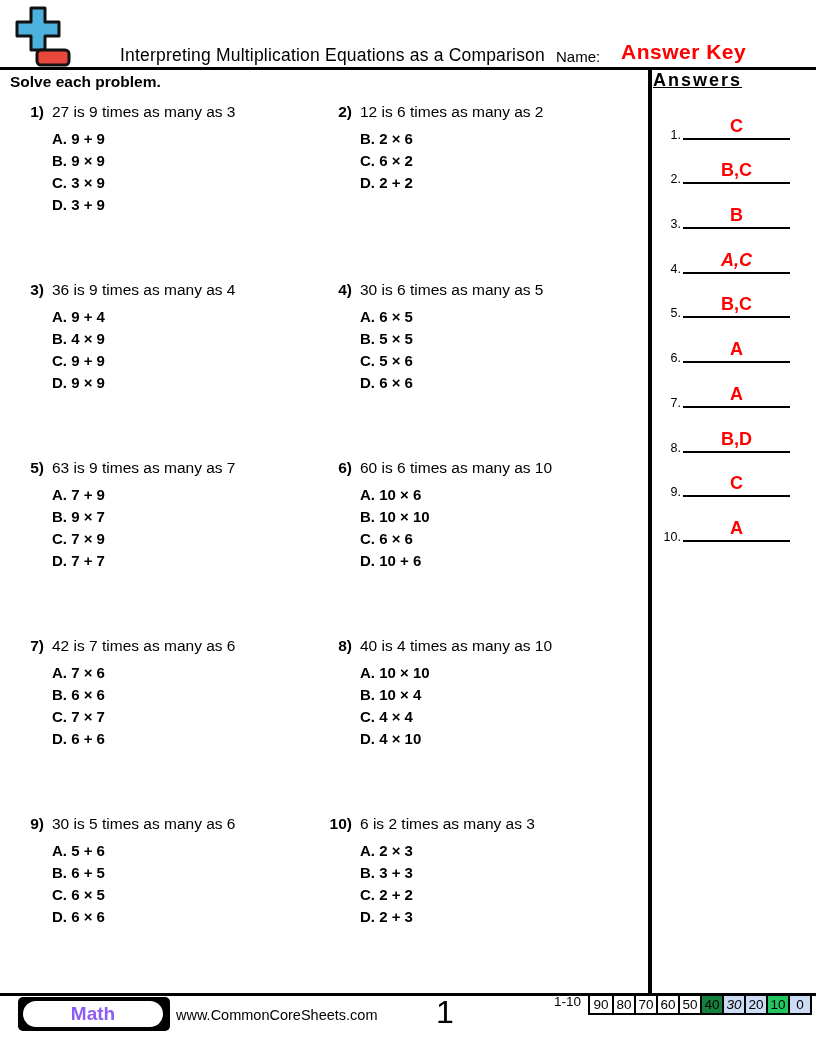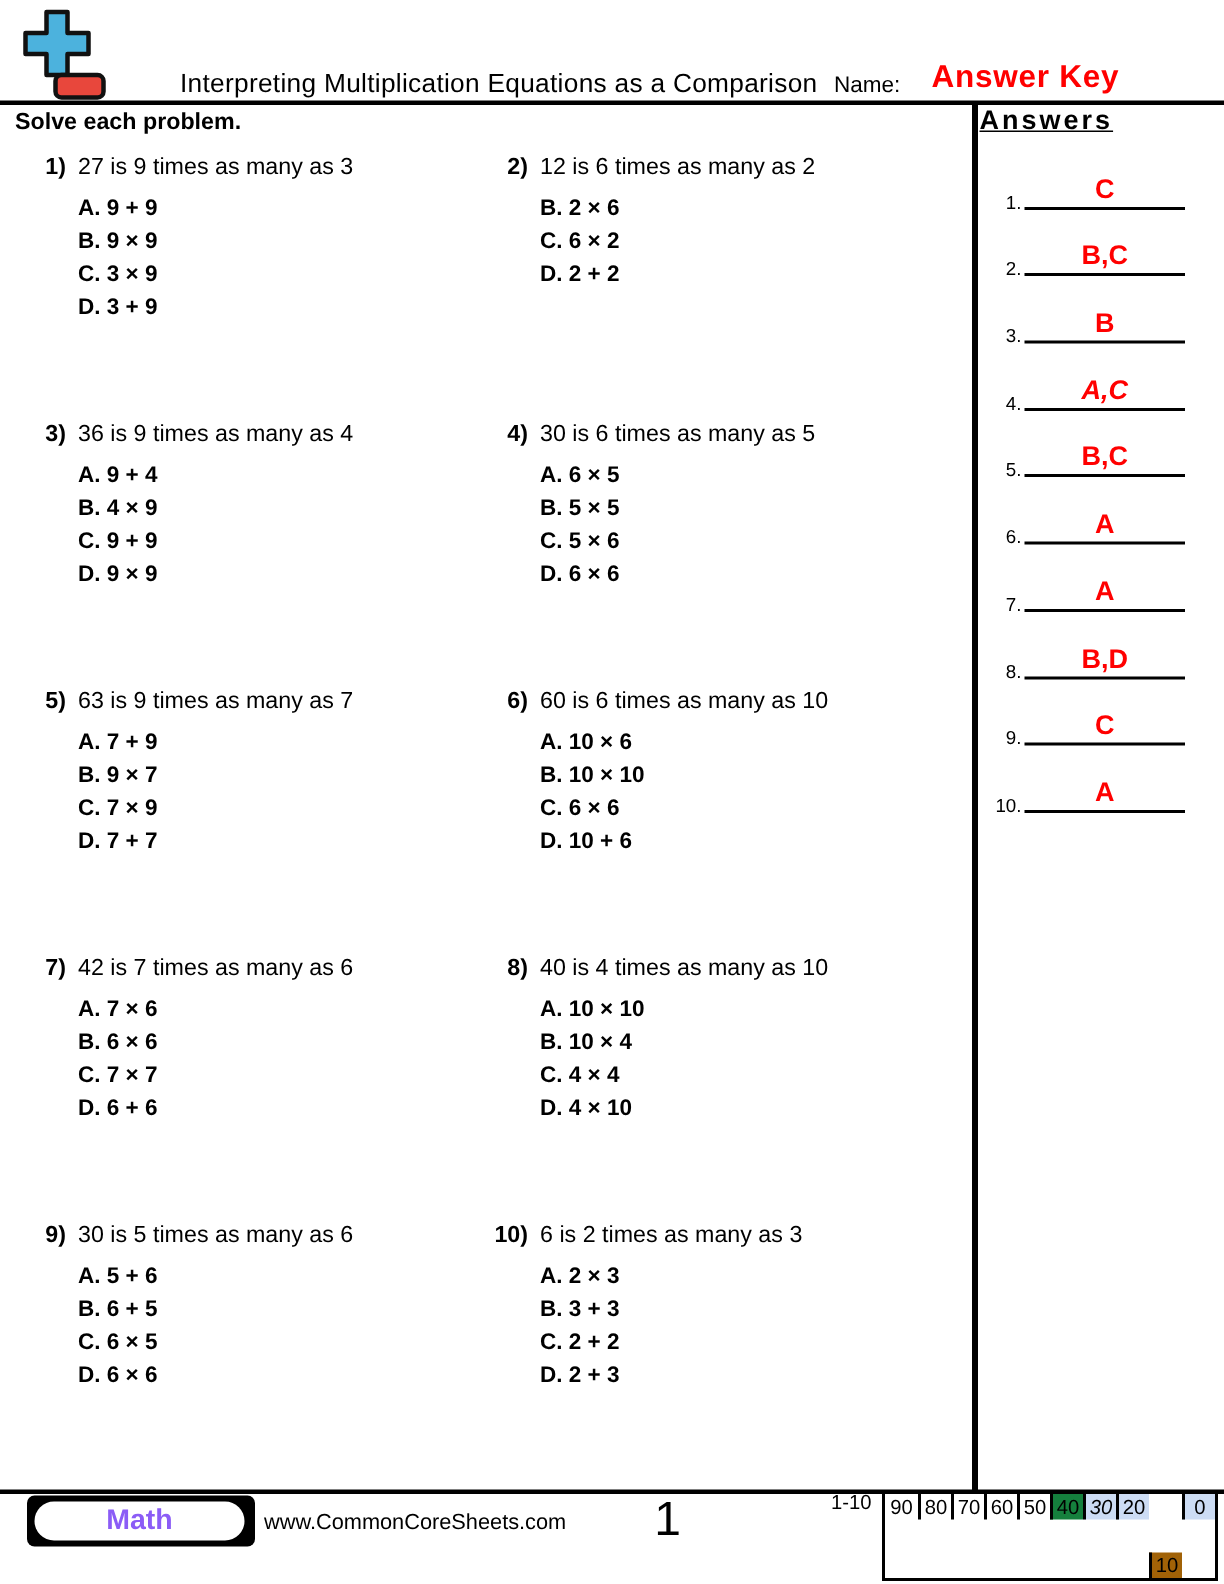--- a/index.html
+++ b/index.html
@@ -285,16 +285,16 @@
   <span class="score-label">1-10</span>
   <div class="score-table">
     <div class="cell">90</div>
     <div class="cell">80</div>
     <div class="cell">70</div>
     <div class="cell">60</div>
     <div class="cell">50</div>
     <div class="cell hl" style="background: #15803d;">40</div>
     <div class="cell hl" style="background: rgb(204, 220, 244); font-style: italic;">30</div>
     <div class="cell hl" style="background: rgb(204, 220, 244);">20</div>
-    <div class="cell hl" style="background: #a16207; margin-top: 39px;">10</div>
+    <div class="cell hl" style="background: #22c55e;">10</div>
     <div class="cell hl" style="background: rgb(204, 220, 244);">0</div>
   </div>
 </div>
 
 </body></html>

